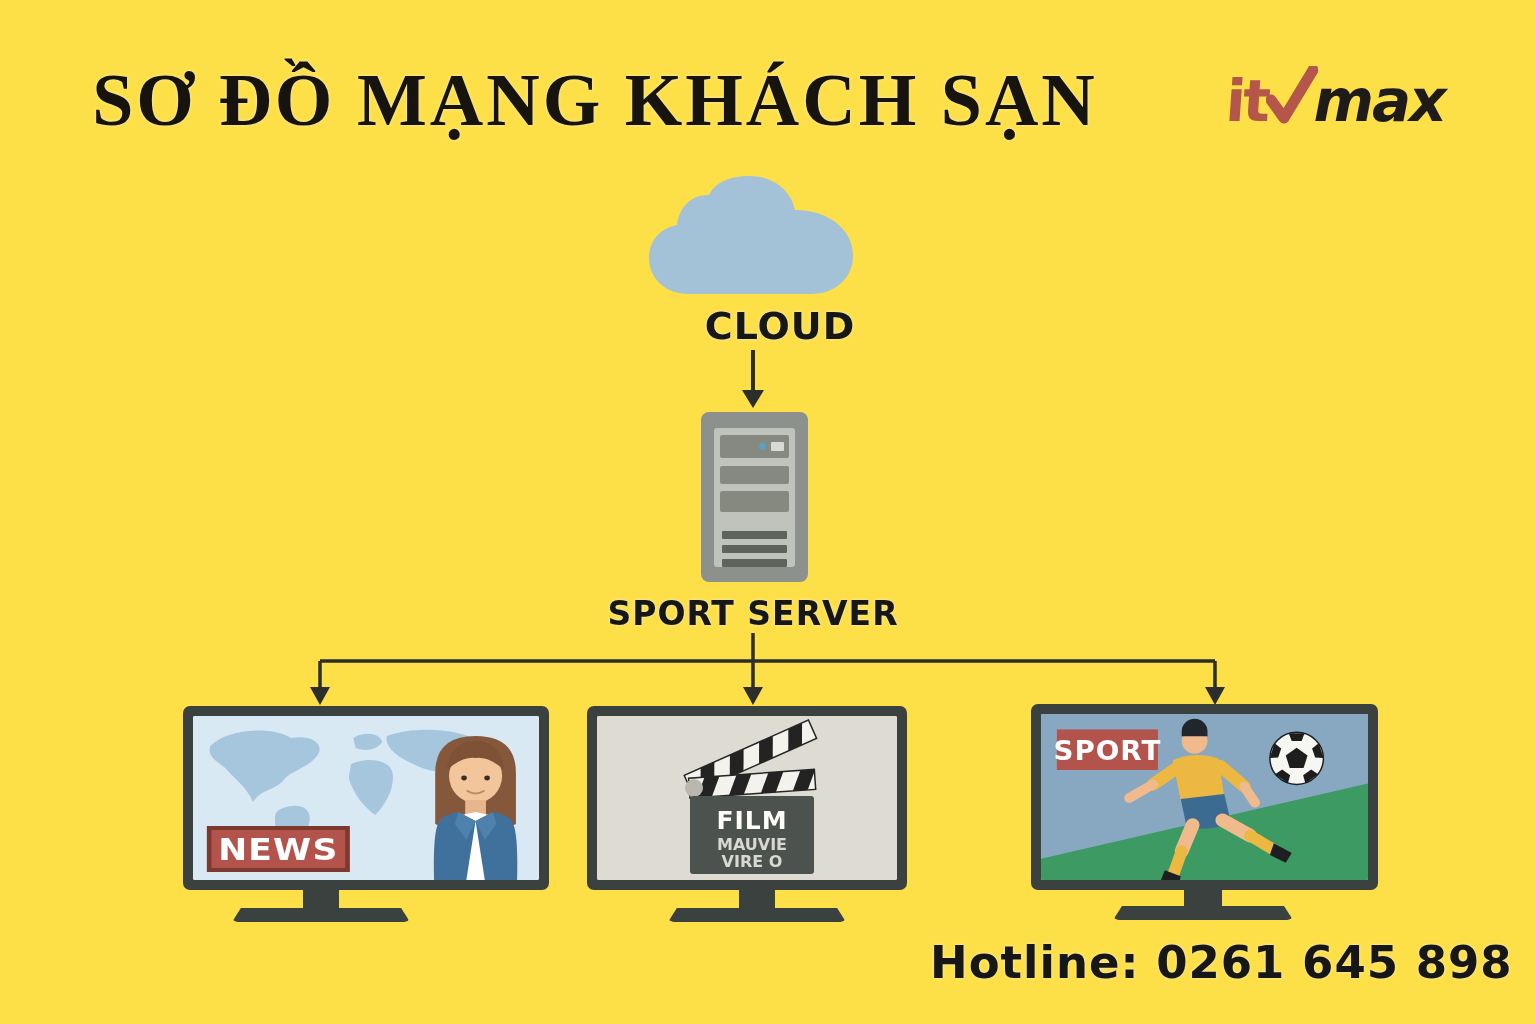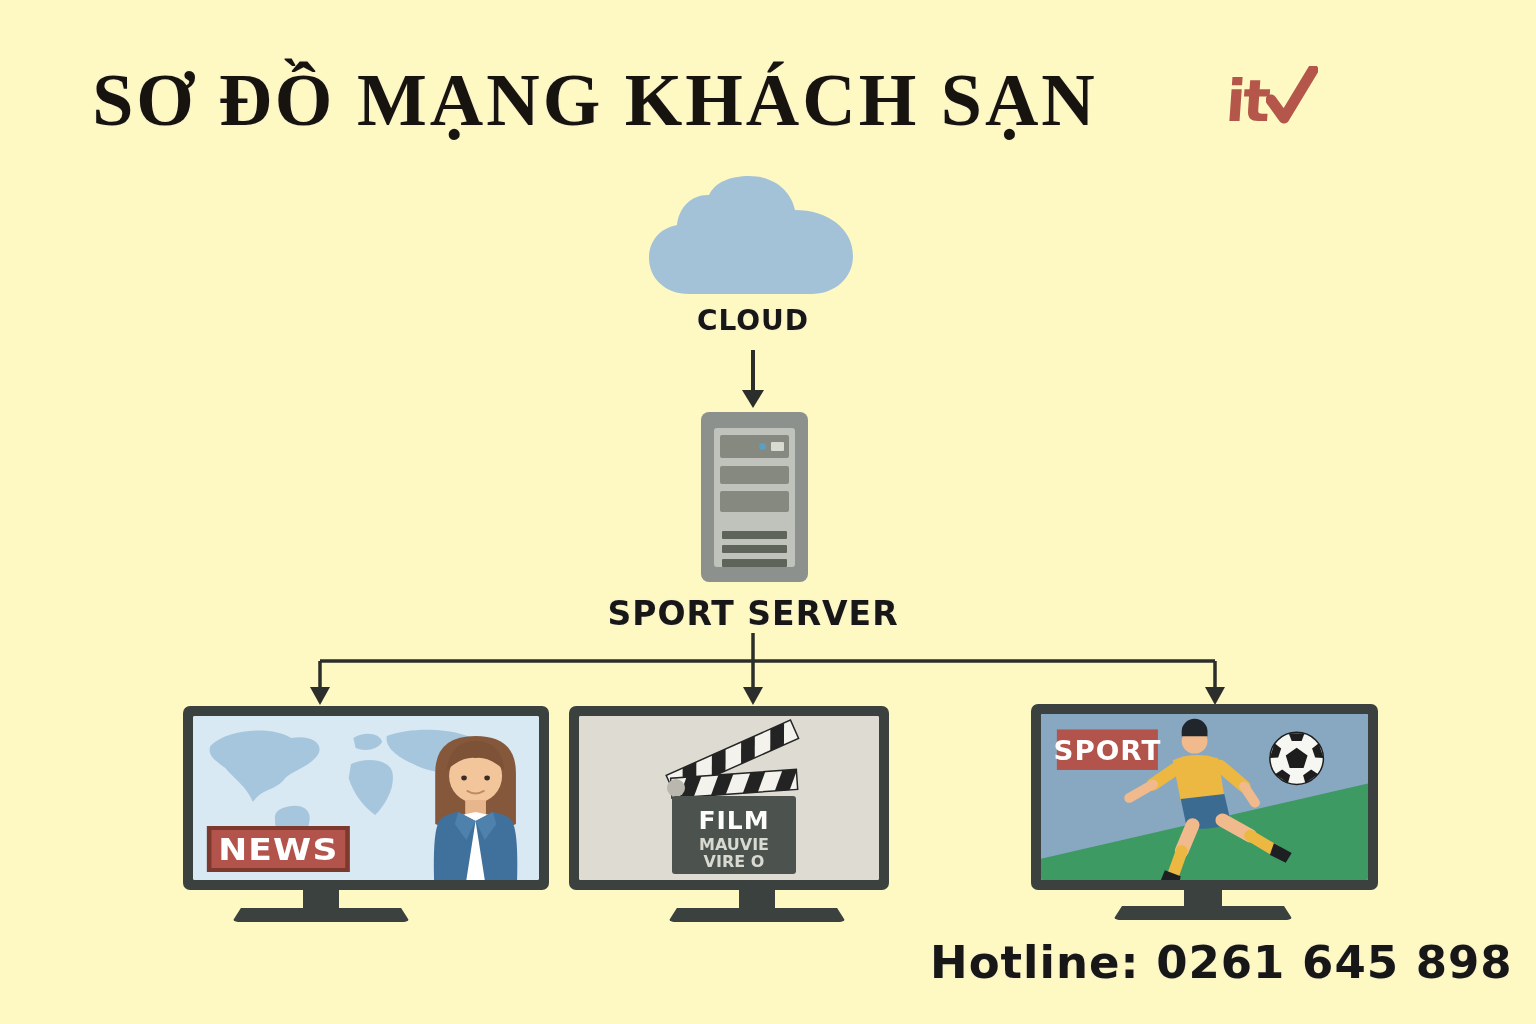--- a/index.html
+++ b/index.html
@@ -1,17 +1,17 @@
 <!DOCTYPE html>
 <html style="--logo-red: #b4574a; --badge-red: #b3544c; --badge-border: #7e392f; --cloud-blue: #a3c2d8; --server-gray: #8d918d; --tv-frame: #3a413e; --line-color: #2b2e2a; --news-screen: #d8e9f3; --map-blue: #a6c6dd; --film-screen: #dedbd3; --sport-sky: #88a8c2; --sport-green: #3d9a62; --jersey-yellow: #ecb842; --shorts-blue: #3b6b90; --skin: #f0ba8c;"><head>
 <meta charset="utf-8">
 <style>
   html,body{margin:0;padding:0;background:#ffffff;}
   #canvas{
-    position:relative;width:1536px;height:1024px;background:#fef9c3;
+    position:relative;width:1536px;height:1024px;background:#fde047;
     overflow:hidden;font-family:"DejaVu Sans","Liberation Sans",sans-serif;
   }
   .abs{position:absolute;}
 
   
   .title{
     left:0;top:58px;width:1190px;text-align:center;
     font-family:"Liberation Serif","DejaVu Serif",serif;
     font-weight:700;font-size:74px;letter-spacing:3px;color:#17140f;
     text-shadow:0 0 3px #f3ead2;white-space:nowrap;
@@ -25,21 +25,21 @@
   .logo .max{
     font-weight:700;font-style:italic;font-size:58px;line-height:1;
     color:#1e1b18;letter-spacing:-2px;
   }
 
   
   .node-label{
     text-align:center;font-weight:800;color:#171717;letter-spacing:1px;
     text-shadow:0 0 3px #f3ead2;
   }
-  .cloud-label{left:603px;top:304px;width:300px;font-size:28px;}
+  .cloud-label{left:630px;top:304px;width:300px;font-size:38px;}
   .server-label{left:553px;top:594px;width:400px;font-size:33px;}
 
   
   .server{
     left:701px;top:412px;width:107px;height:170px;
     background:var(--server-gray,#8d918d);border-radius:8px;
   }
   .server-panel{
     position:absolute;left:13px;right:13px;top:16px;bottom:15px;
     background:#c0c3bb;border-radius:3px;
@@ -80,20 +80,21 @@
 
   <div class="abs title">SƠ ĐỒ MẠNG KHÁCH SẠN</div>
 
   <div class="abs logo">
     <span class="it">it</span>
     <span class="check">
       <svg width="52" height="58" viewBox="0 0 52 58">
         <polyline points="5,34 18,52 47,4" fill="none" stroke="var(--logo-red,#b4574a)" stroke-width="11" stroke-linecap="round" stroke-linejoin="round"></polyline>
       </svg>
     </span>
+    <span class="max">max</span>
   </div>
 
   <div class="abs" style="left:645px;top:176px;width:212px;height:118px;">
     <svg width="212" height="118" viewBox="0 0 212 118">
       <path fill="var(--cloud-blue,#a3c2d8)" d="M44,118 C20,118 4,102 4,82 C4,64 16,52 32,49 C34,30 48,18 64,19 C70,6 86,0 104,0 C128,0 146,14 150,34 C182,34 208,52 208,80 C208,102 190,118 166,118 Z"></path>
     </svg>
   </div>
   <div class="abs node-label cloud-label">CLOUD</div>
 
   <div class="abs" style="left:735px;top:348px;width:36px;height:62px;">
@@ -164,21 +165,21 @@
         <g>
           <rect x="14" y="112" width="120" height="42" fill="var(--badge-red,#b3544c)" stroke="var(--badge-border,#7e392f)" stroke-width="4"></rect>
           <text x="74" y="144" text-anchor="middle" font-size="30" font-weight="bold" fill="#ffffff" letter-spacing="1">NEWS</text>
         </g>
       </svg>
     </div>
   </div>
   <div class="abs tv-neck" style="left:303px;top:888px;width:36px;height:22px;"></div>
   <div class="abs tv-base" style="left:232px;top:908px;width:178px;height:14px;"></div>
 
-  <div class="abs tv" style="left:569px;top:706px;width:320px;height:184px;">
+  <div class="abs tv" style="left:587px;top:706px;width:320px;height:184px;">
     <div class="screen">
       <svg viewBox="0 0 300 164" preserveAspectRatio="none">
         <rect width="300" height="164" fill="var(--film-screen,#dedbd3)"></rect>
         <g>
           <g transform="rotate(-24 99 76)">
             <rect x="95" y="56" width="136" height="20" fill="#f3f2ec" stroke="#262626" stroke-width="1.5"></rect>
             <path d="M104,76 l15,0 l9,-20 l-15,0 Z" fill="#232323"></path>
             <path d="M136,76 l15,0 l9,-20 l-15,0 Z" fill="#232323"></path>
             <path d="M168,76 l15,0 l9,-20 l-15,0 Z" fill="#232323"></path>
             <path d="M200,76 l15,0 l9,-20 l-15,0 Z" fill="#232323"></path>

